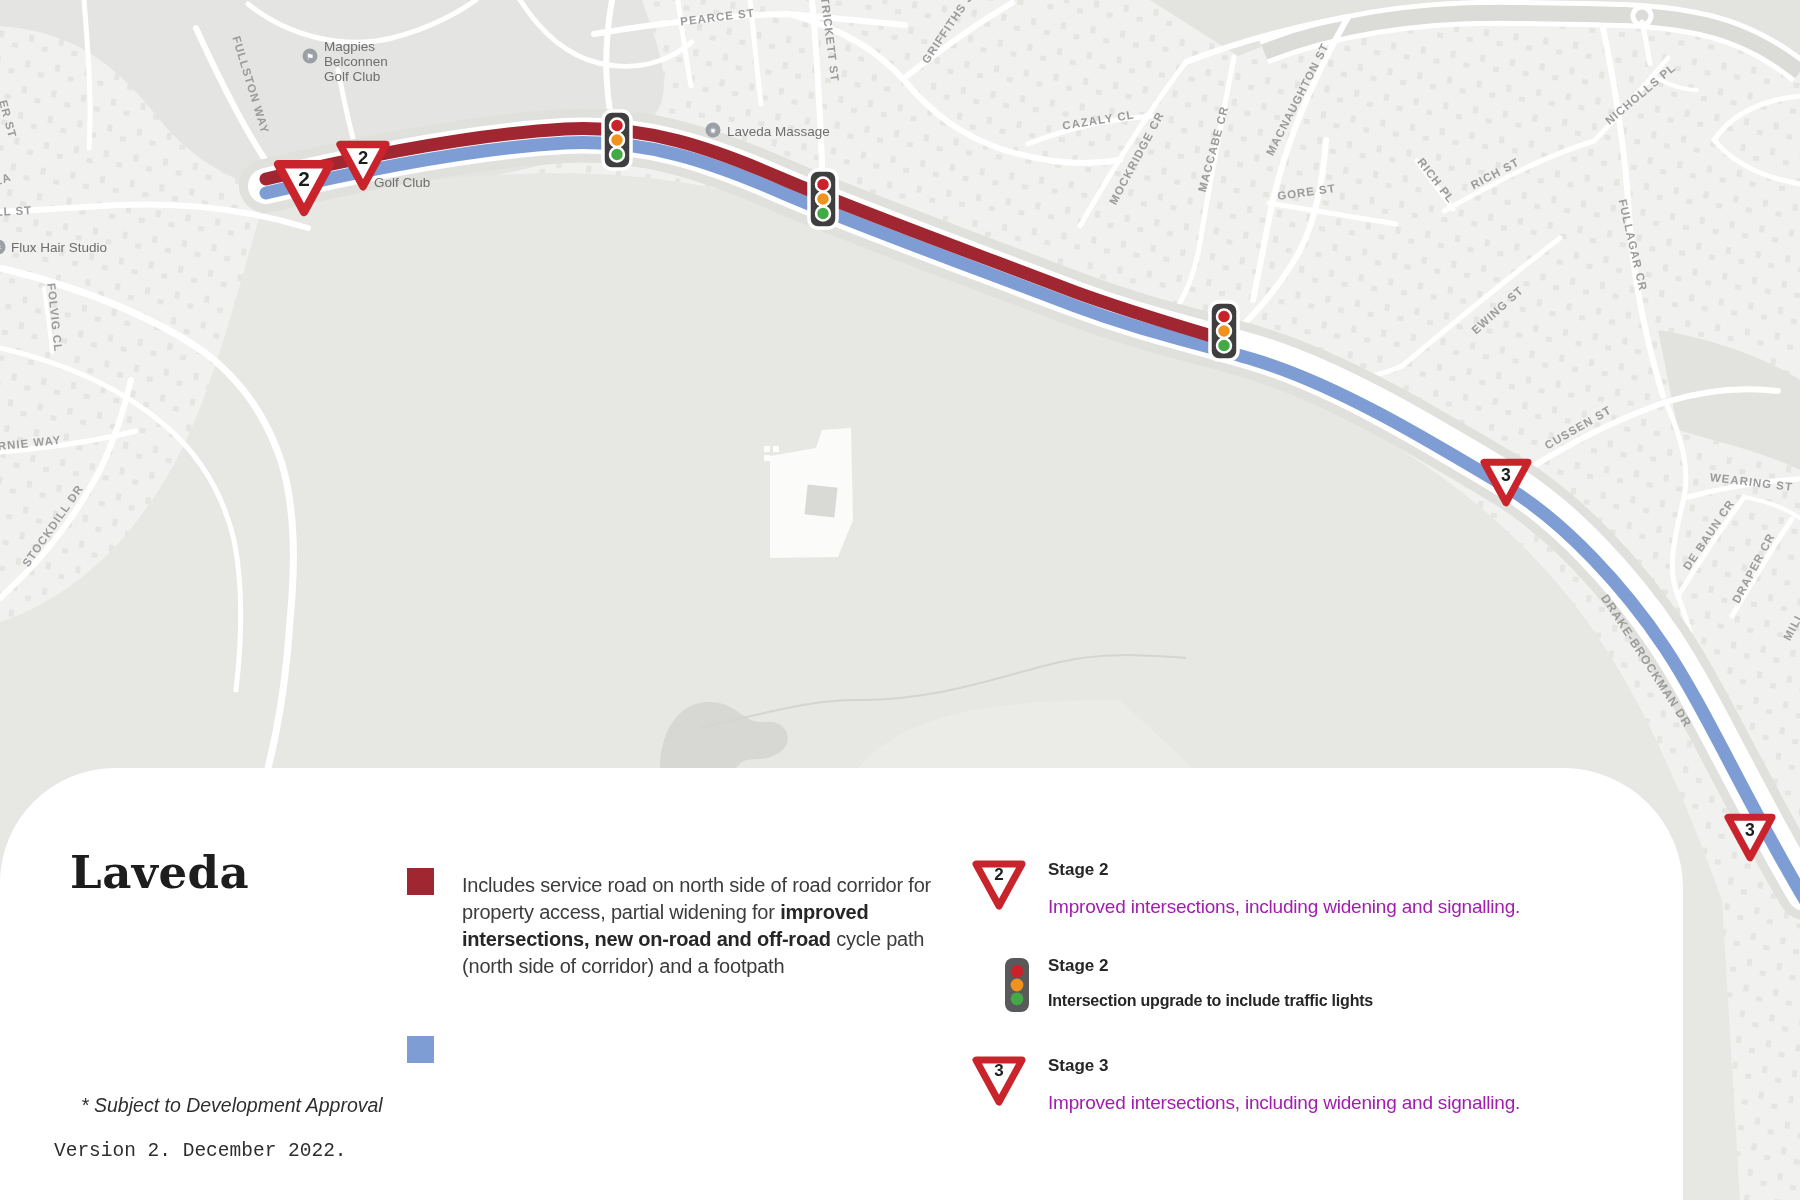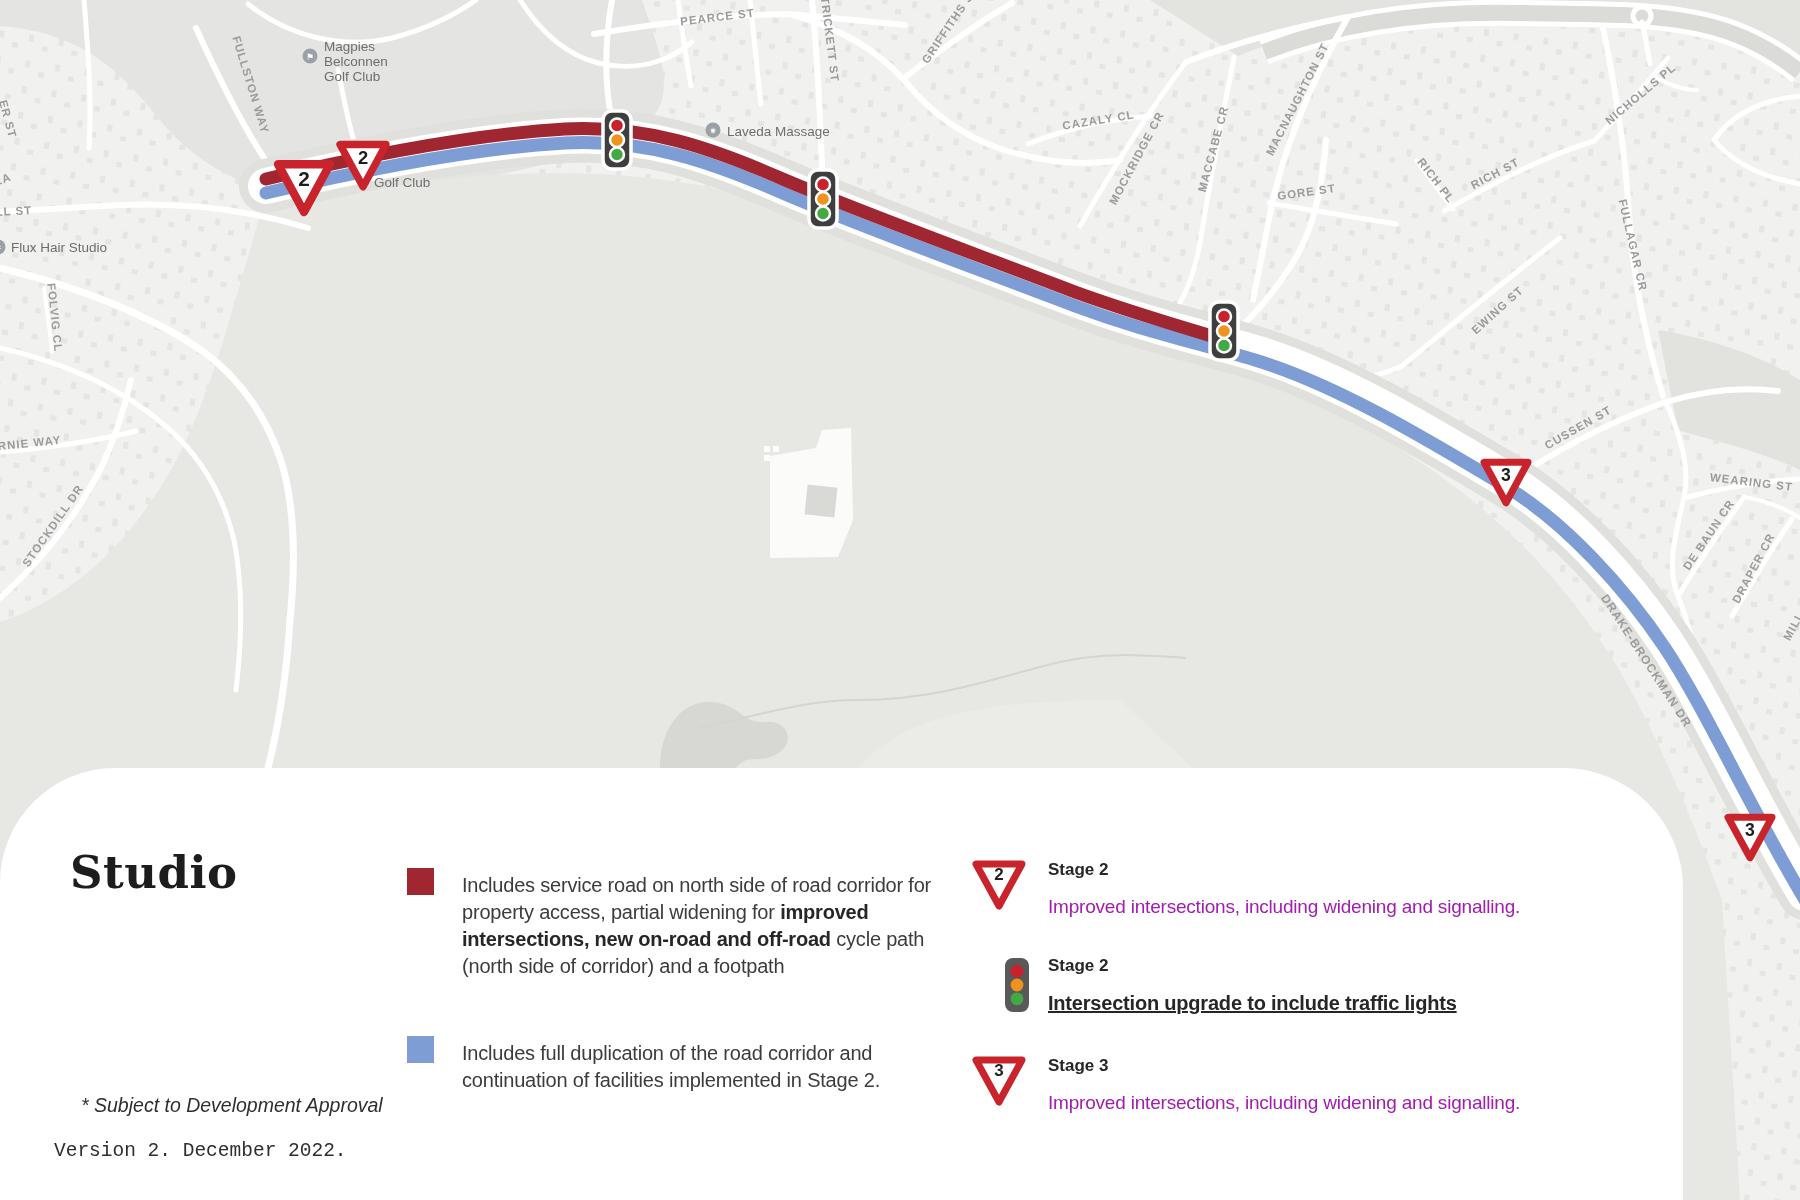--- a/index.html
+++ b/index.html
@@ -12,21 +12,21 @@
                 background:#ffffff;border-radius:115px 120px 0 0;}
   .legend-title{position:absolute;left:70px;top:78px;
                 font-family:"DejaVu Serif",serif;font-weight:700;
                 font-size:45px;color:#1d1d1d;letter-spacing:.5px;}
   .swatch{position:absolute;width:27px;height:27px;}
   .li-title{font-size:22px;font-weight:700;color:#262626;letter-spacing:-.2px;}
   .li-body{font-size:20px;line-height:27px;color:#3c3c3c;letter-spacing:-.2px;}
   .col2-block{position:absolute;left:462px;width:486px;}
   .col3-title{position:absolute;left:1048px;font-size:17px;font-weight:700;color:#262626;}
   .col3-desc{position:absolute;left:1048px;font-size:19px;color:#a21caf;letter-spacing:-.2px;white-space:nowrap;}
-  .col3-desc.bold{font-weight:700;color:#262626;font-size:20px;text-decoration:underline;}
+  .col3-desc.bold{font-weight:700;color:#262626;font-size:16px;}
   .mk-icon{position:absolute;}
   .footnote{position:absolute;left:54px;top:326px;font-size:19.5px;font-style:italic;color:#2e2e2e;margin-left:27px;}
   .version{position:absolute;left:54px;top:372px;font-size:19.5px;color:#2e2e2e;font-family:Liberation Mono, monospace;}
   .mt8{margin-top:9px;}
 </style>
 </head>
 <body>
 
 <div class="stage">
 
@@ -198,30 +198,29 @@
           <text x="0" y="2" text-anchor="middle" font-size="20" font-weight="700" fill="#1d1d1d">3</text>
         </g>
         <g transform="translate(1750 834) scale(0.88)">
           <path d="M -25,-19 L 25,-19 L 0,27 Z" fill="#ffffff" stroke="#c9242c" stroke-width="8" stroke-linejoin="round"></path>
           <text x="0" y="2" text-anchor="middle" font-size="20" font-weight="700" fill="#1d1d1d">3</text>
         </g>
       </g>
   </svg>
 
   <div class="legend-panel">
-    <div class="legend-title">Studio</div>
+    <div class="legend-title">Laveda</div>
 
     <div class="swatch" style="left: 407px; top: 100px; background: rgb(160, 39, 49);"></div>
     <div class="col2-block" style="top:95px;">
       <div class="li-body mt8"><span>Includes service road on north side of road corridor for property access, partial widening for </span><span style="font-weight: 700; color: rgb(38, 38, 38); margin-top: 12px;">improved intersections, new on-road and off-road</span><span> cycle path (north side of corridor) and a footpath</span></div>
     </div>
 
     <div class="swatch" style="left: 407px; top: 268px; background: rgb(126, 157, 212);"></div>
     <div class="col2-block" style="top:263px;">
-      <div class="li-body mt8"><span>Includes full duplication of the road corridor and continuation of facilities implemented in Stage 2.</span></div>
     </div>
 
     <svg class="mk-icon" style="left:968px;top:88px;" width="62" height="56" viewBox="-31 -25 62 56">
       <path d="M -23,-17 L 23,-17 L 0,25 Z" fill="#ffffff" stroke="var(--marker-red)" stroke-width="7" stroke-linejoin="round"></path>
       <text x="0" y="-1" text-anchor="middle" font-size="17" font-weight="700" fill="#222222">2</text>
     </svg>
     <div class="col3-title" style="top:92px;">Stage 2</div>
     <div class="col3-desc" style="top:128px;">Improved intersections, including widening and signalling.</div>
 
     <svg class="mk-icon" style="left:997px;top:186px;" width="40" height="62" viewBox="-20 -31 40 62">

